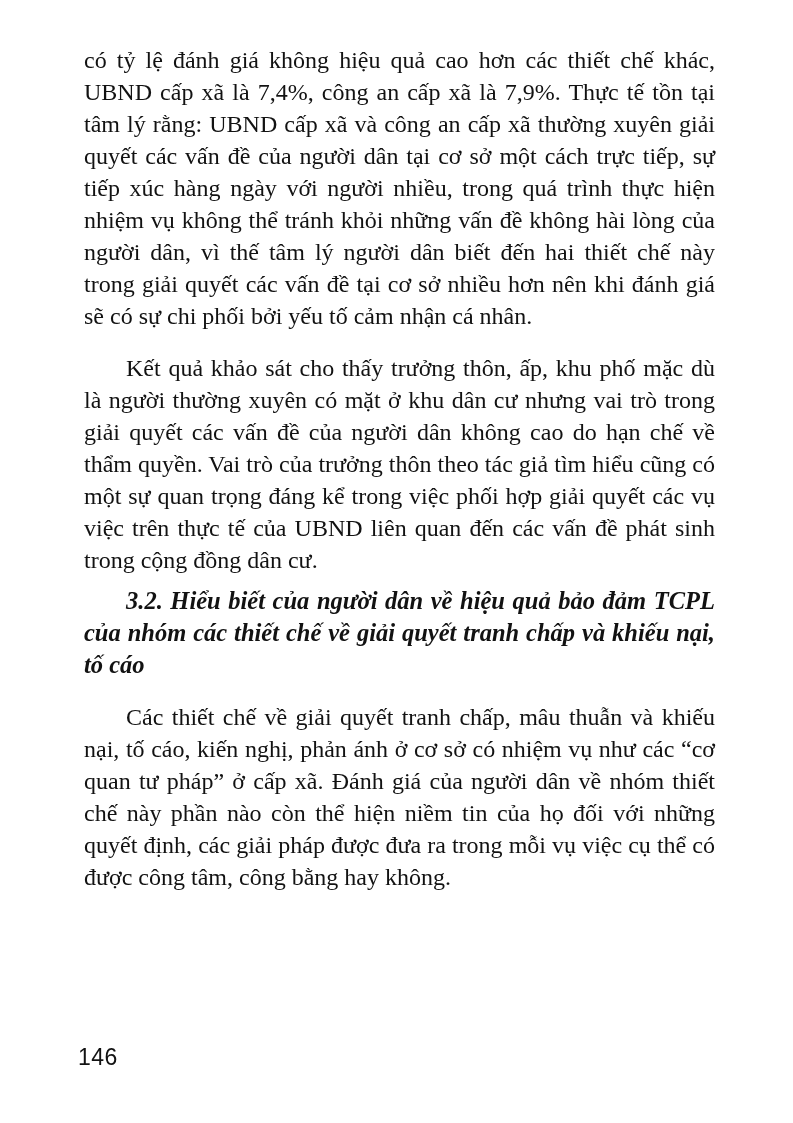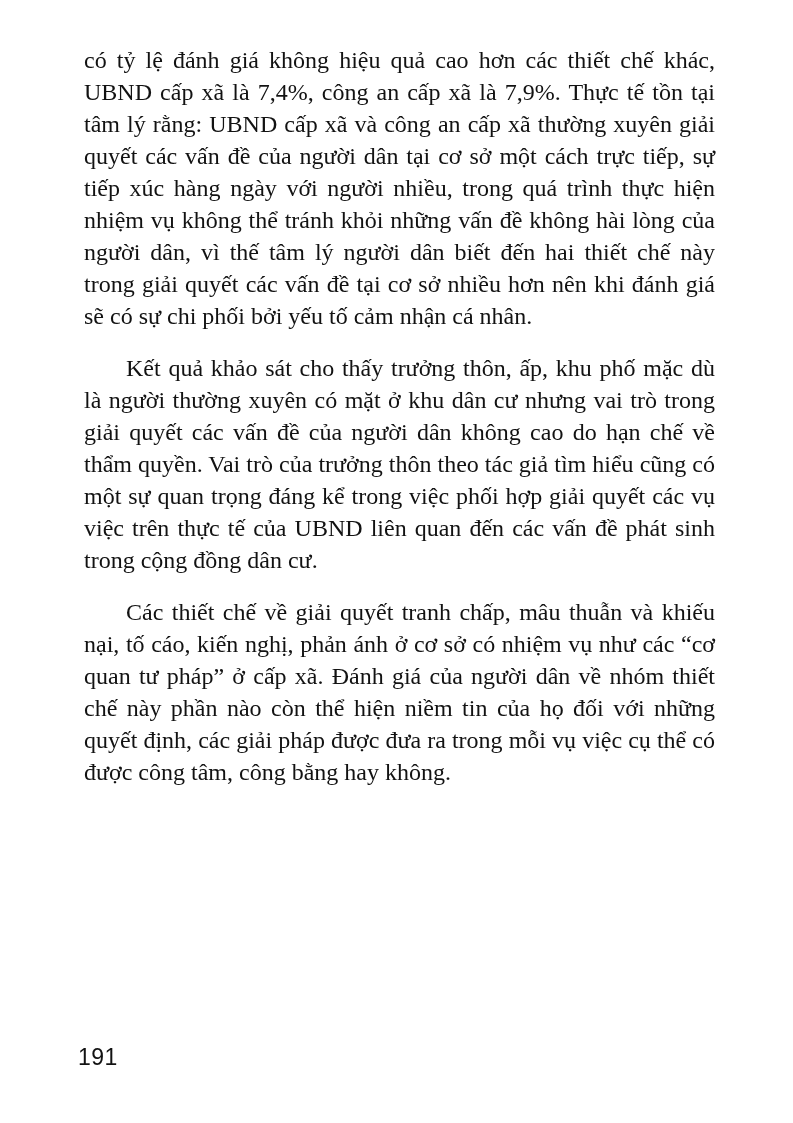--- a/index.html
+++ b/index.html
@@ -51,16 +51,17 @@
     letter-spacing: 0.5px;
   }
 </style>
 </head>
 <body>
 
 <div class="page">
   <div class="text-block">
     <p class="para">có tỷ lệ đánh giá không hiệu quả cao hơn các thiết chế khác, UBND cấp xã là 7,4%, công an cấp xã là 7,9%. Thực tế tồn tại tâm lý rằng: UBND cấp xã và công an cấp xã thường xuyên giải quyết các vấn đề của người dân tại cơ sở một cách trực tiếp, sự tiếp xúc hàng ngày với người nhiều, trong quá trình thực hiện nhiệm vụ không thể tránh khỏi những vấn đề không hài lòng của người dân, vì thế tâm lý người dân biết đến hai thiết chế này trong giải quyết các vấn đề tại cơ sở nhiều hơn nên khi đánh giá sẽ có sự chi phối bởi yếu tố cảm nhận cá nhân.</p>
     <p class="para indented">Kết quả khảo sát cho thấy trưởng thôn, ấp, khu phố mặc dù là người thường xuyên có mặt ở khu dân cư nhưng vai trò trong giải quyết các vấn đề của người dân không cao do hạn chế về thẩm quyền. Vai trò của trưởng thôn theo tác giả tìm hiểu cũng có một sự quan trọng đáng kể trong việc phối hợp giải quyết các vụ việc trên thực tế của UBND liên quan đến các vấn đề phát sinh trong cộng đồng dân cư.</p>
+    <h2 class="section-heading">3.2. Hiểu biết của người dân về hiệu quả bảo đảm TCPL của nhóm các thiết chế về giải quyết tranh chấp và khiếu nại, tố cáo</h2>
     <p class="para indented">Các thiết chế về giải quyết tranh chấp, mâu thuẫn và khiếu nại, tố cáo, kiến nghị, phản ánh ở cơ sở có nhiệm vụ như các “cơ quan tư pháp” ở cấp xã. Đánh giá của người dân về nhóm thiết chế này phần nào còn thể hiện niềm tin của họ đối với những quyết định, các giải pháp được đưa ra trong mỗi vụ việc cụ thể có được công tâm, công bằng hay không.</p>
   </div>
-  <div class="page-number">191</div>
+  <div class="page-number">146</div>
 </div>
 
 </body></html>

